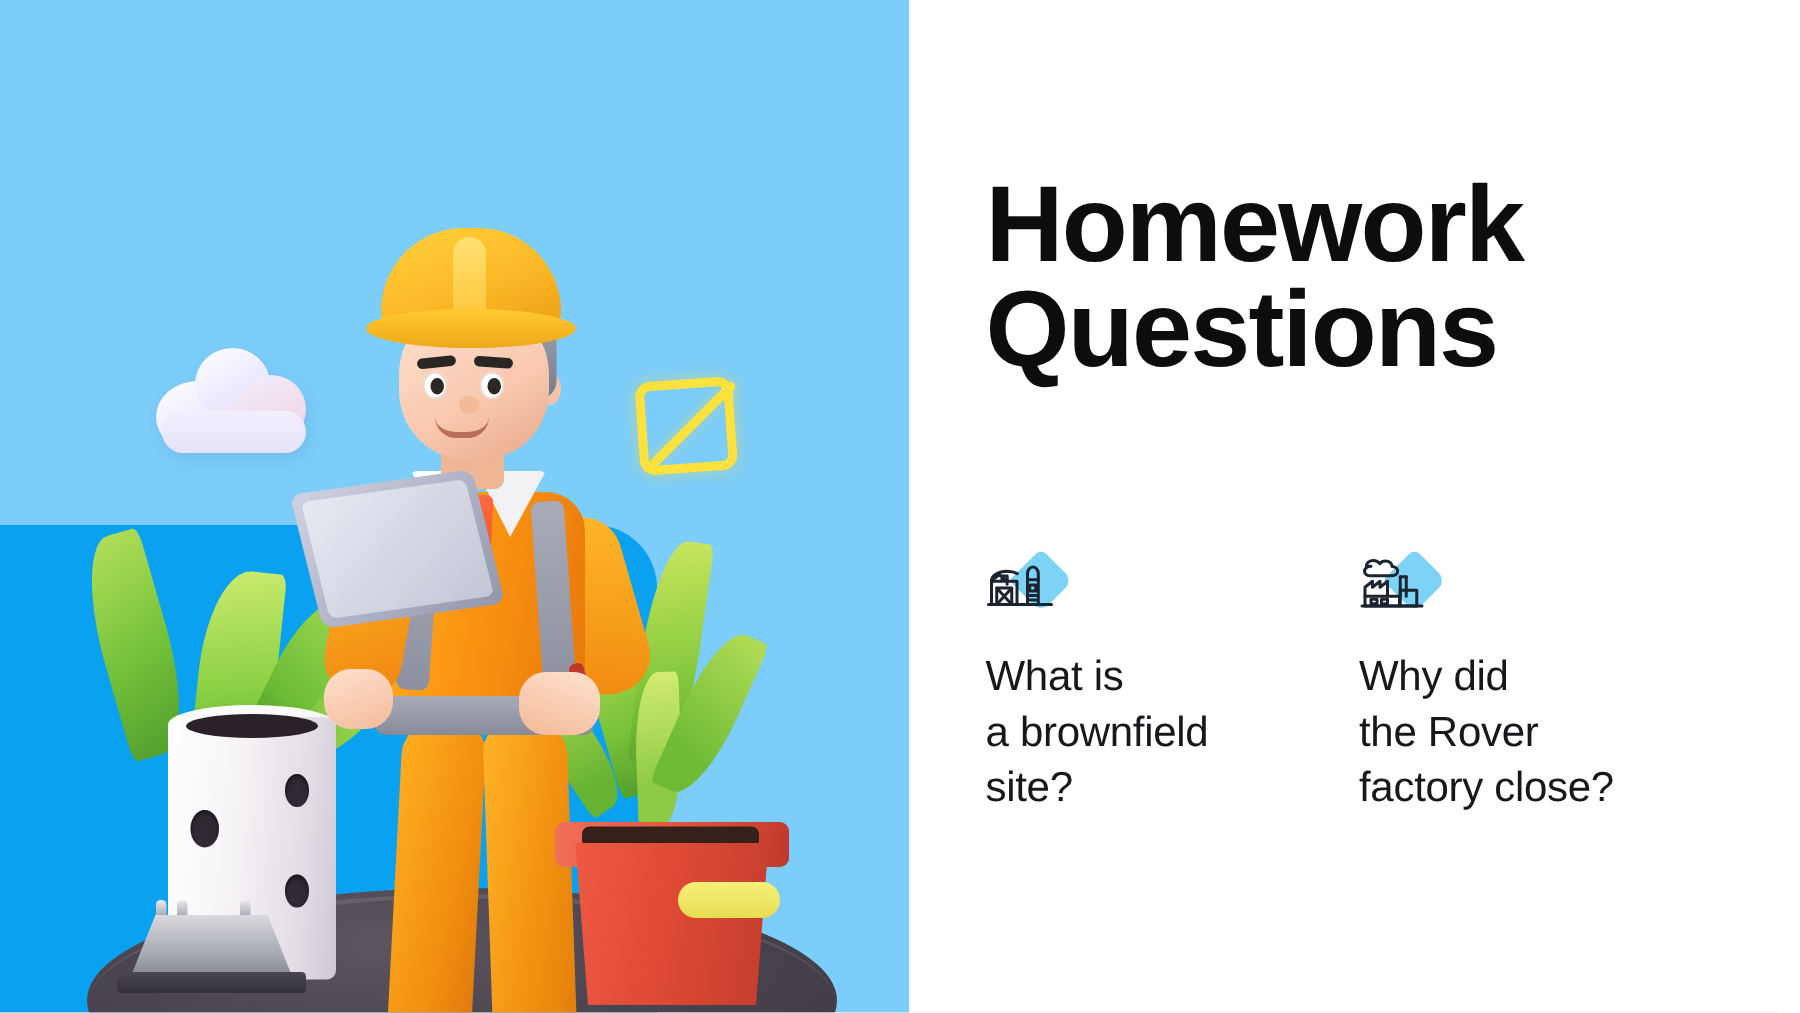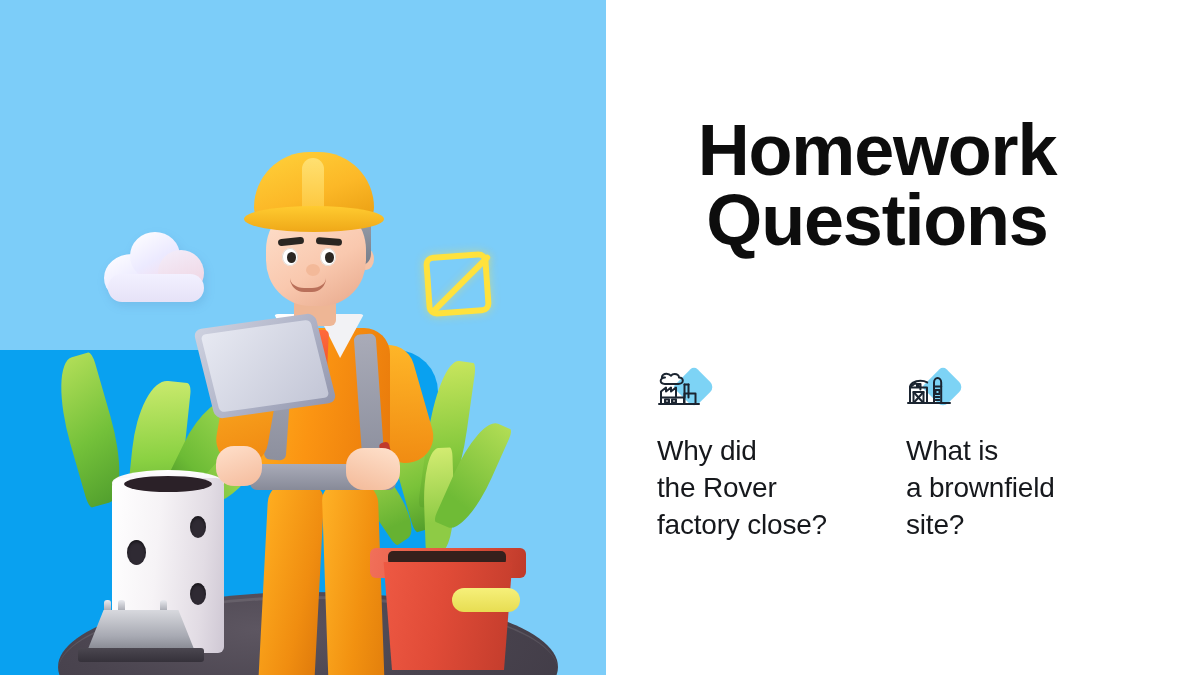--- a/index.html
+++ b/index.html
@@ -339,21 +339,20 @@
   }
   .title {
     position:absolute;
     left:51px; top:116px;
     width:440px;
     font-size:72px;
     font-weight:800;
     line-height:0.97;
     letter-spacing:-1.2px;
     color:#0d0d0d;
-    text-align:center;
   }
   .qrow {
     position:absolute;
     left:51px; top:368px;
     display:flex;
     gap:39px;
   }
   .qcol { width:210px; }
 
   .qicon-wrap {
@@ -478,20 +477,49 @@
     <h1 class="title">Homework
 Questions</h1>
 
     <div class="qrow">
 
       <div class="qcol">
         <div class="qicon-wrap">
           <div class="accent"></div>
           <svg class="qicon-svg" width="46" height="40" viewBox="0 0 46 40" fill="none" stroke="#1b2430" stroke-width="2" stroke-linecap="round" stroke-linejoin="round">
 
+            <path d="M28 35V14.5c0-2.5 1.6-4.5 3.6-4.5s3.6 2 3.6 4.5V35"></path>
+            <path d="M28 18.5h7.2"></path>
+            <rect x="29.5" y="22" width="4" height="4"></rect>
+            <path d="M29.5 29h4"></path>
+            <path d="M29.5 32h4"></path>
+
+            <path d="M4 21.5v-2.2l5.2-4.2 5.2 4.2v2.2"></path>
+            <path d="M4 19.3c0-3.6 4.6-6.5 10.4-6.5 2.6 0 5 .6 6.8 1.6"></path>
+
+            <path d="M4 35V19.5h17V35"></path>
+
+            <rect x="7.5" y="24" width="10" height="11"></rect>
+            <path d="M7.5 24l10 11M17.5 24l-10 11"></path>
+
+            <rect x="11" y="16" width="3.5" height="3"></rect>
+
+            <path d="M2 35h42"></path>
+          </svg>
+        </div>
+        <div class="qtext">What is
+a brownfield
+site?</div>
+      </div>
+
+      <div class="qcol">
+        <div class="qicon-wrap">
+          <div class="accent"></div>
+          <svg class="qicon-svg" width="46" height="40" viewBox="0 0 46 40" fill="none" stroke="#1b2430" stroke-width="2" stroke-linecap="round" stroke-linejoin="round">
+
             <path d="M8 9.5c-2.6 0-4.3 1.6-4.3 3.3 0 1.8 1.8 3.1 4.1 3.1h13.6c2.5 0 4.4-1.4 4.4-3.2 0-1.7-1.6-3-3.8-3.1.1-2-1.8-3.6-4.3-3.6-1.6 0-3 .7-3.8 1.8-.9-1.3-2.6-2.1-4.4-2.1-2.6 0-4.6 1.6-4.6 3.5 0 .1 0 .2.1.3z"></path>
 
             <path d="M27.5 16.5v13"></path>
             <path d="M31.5 16.5v13"></path>
             <path d="M27.5 16.5h4"></path>
 
             <path d="M4 29.5v-6l5-4v4l5-4v4l5-4v10"></path>
 
             <rect x="4" y="29.5" width="23" height="6.5"></rect>
             <rect x="27.5" y="25.5" width="11" height="10.5"></rect>
@@ -500,44 +528,15 @@
             <rect x="15" y="31.5" width="4" height="3"></rect>
 
             <path d="M2 36h40"></path>
           </svg>
         </div>
         <div class="qtext">Why did
 the Rover
 factory close?</div>
       </div>
 
-      <div class="qcol">
-        <div class="qicon-wrap">
-          <div class="accent"></div>
-          <svg class="qicon-svg" width="46" height="40" viewBox="0 0 46 40" fill="none" stroke="#1b2430" stroke-width="2" stroke-linecap="round" stroke-linejoin="round">
-
-            <path d="M28 35V14.5c0-2.5 1.6-4.5 3.6-4.5s3.6 2 3.6 4.5V35"></path>
-            <path d="M28 18.5h7.2"></path>
-            <rect x="29.5" y="22" width="4" height="4"></rect>
-            <path d="M29.5 29h4"></path>
-            <path d="M29.5 32h4"></path>
-
-            <path d="M4 21.5v-2.2l5.2-4.2 5.2 4.2v2.2"></path>
-            <path d="M4 19.3c0-3.6 4.6-6.5 10.4-6.5 2.6 0 5 .6 6.8 1.6"></path>
-
-            <path d="M4 35V19.5h17V35"></path>
-
-            <rect x="7.5" y="24" width="10" height="11"></rect>
-            <path d="M7.5 24l10 11M17.5 24l-10 11"></path>
-
-            <rect x="11" y="16" width="3.5" height="3"></rect>
-
-            <path d="M2 35h42"></path>
-          </svg>
-        </div>
-        <div class="qtext">What is
-a brownfield
-site?</div>
-      </div>
-
     </div>
   </div>
 </div>
 
 </body></html>

